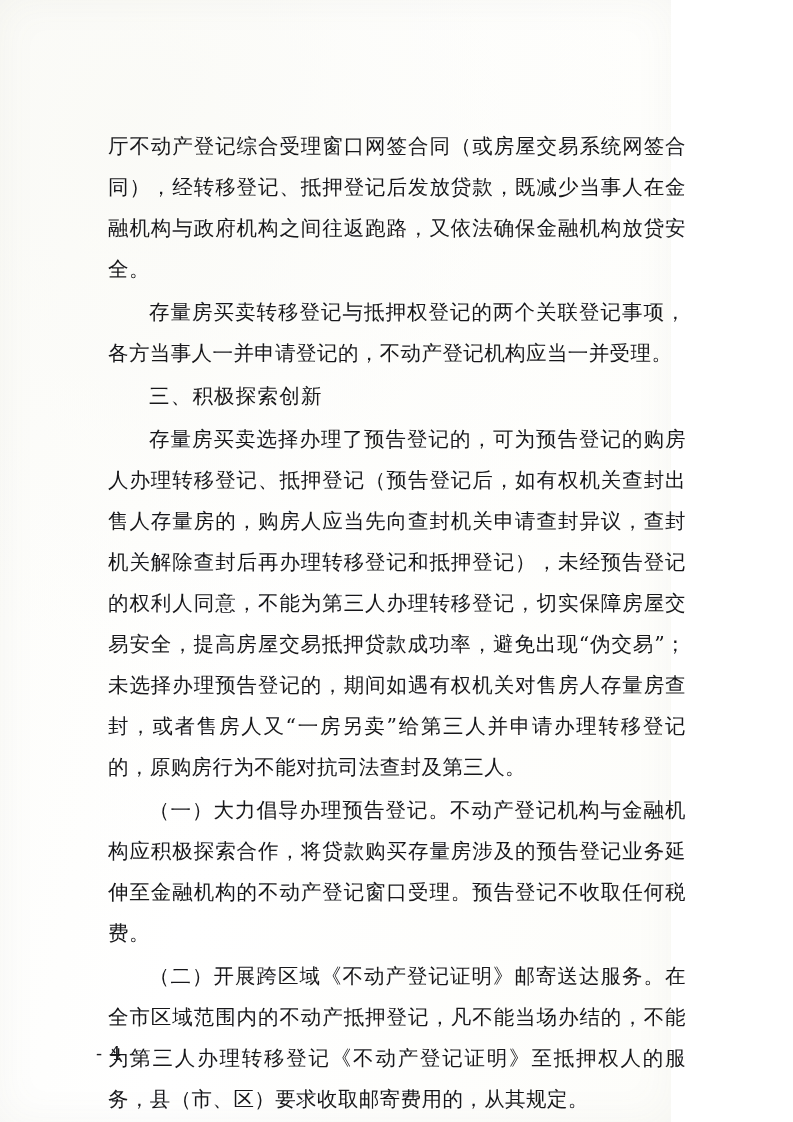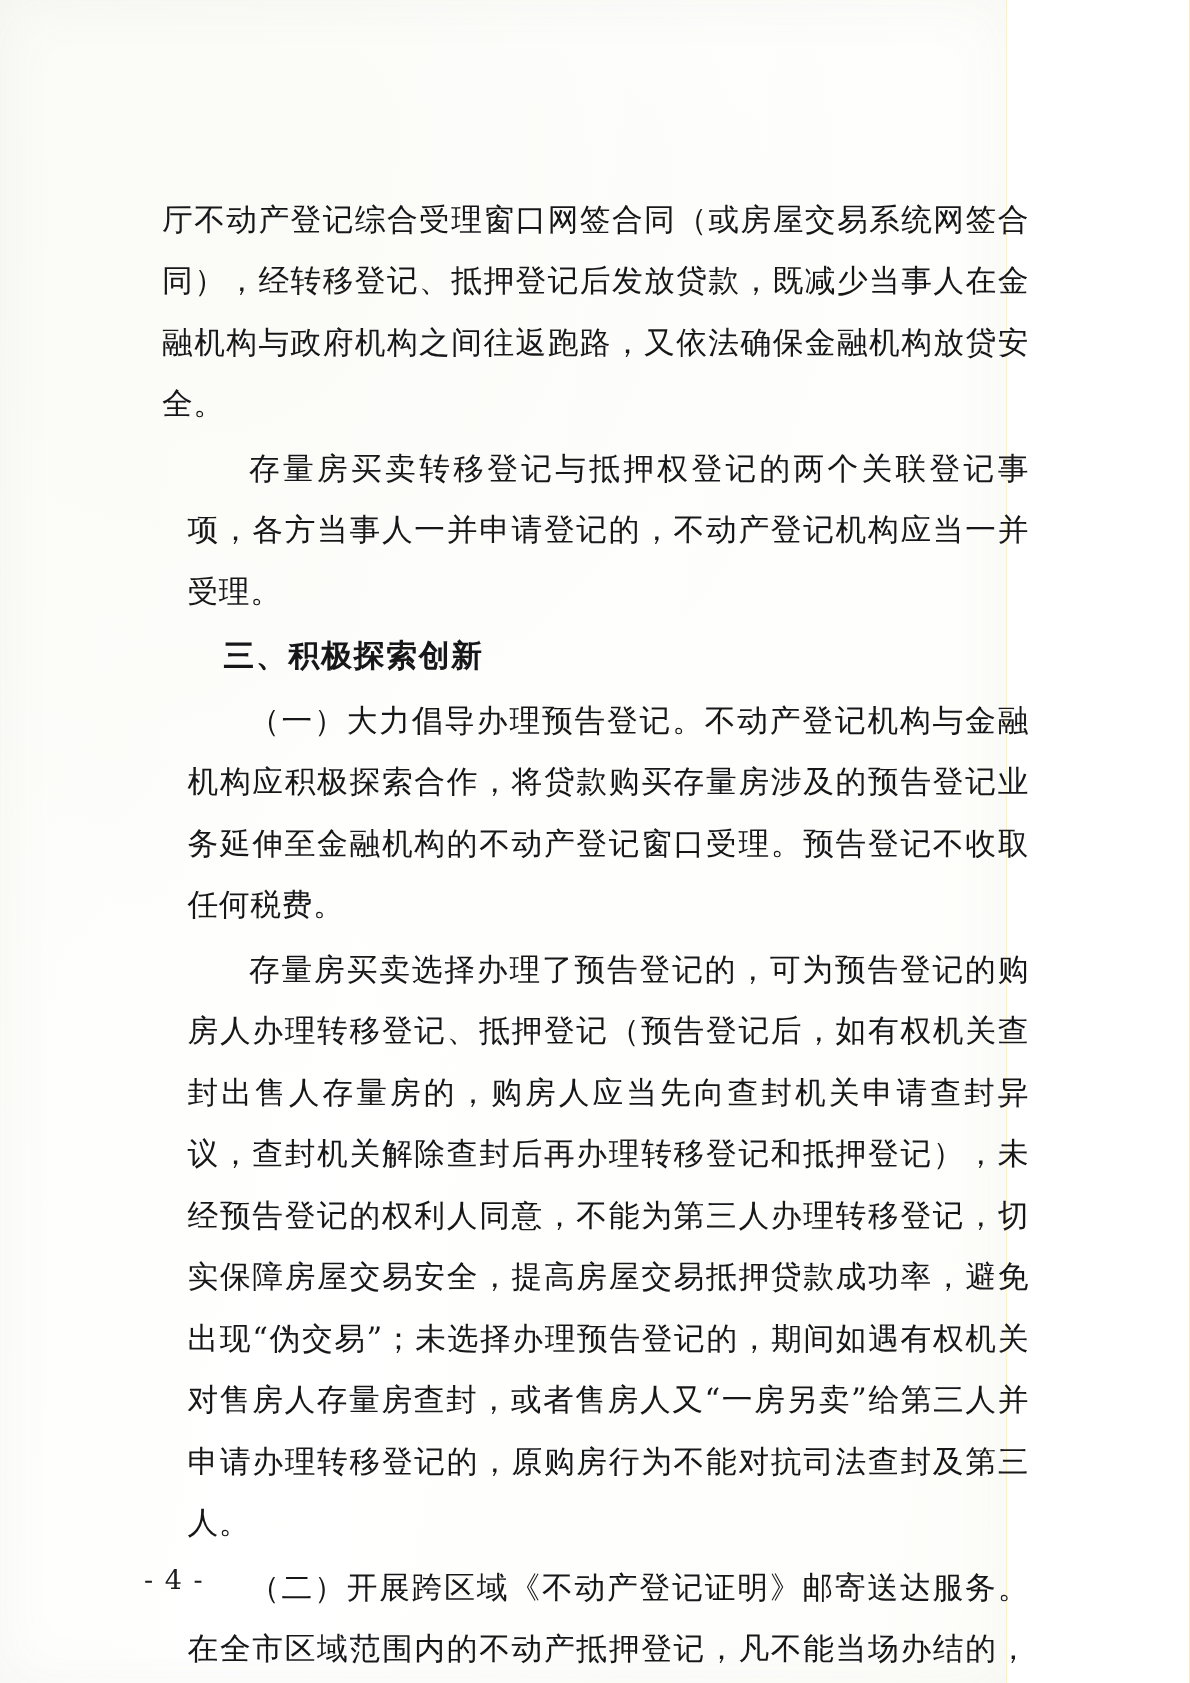--- a/index.html
+++ b/index.html
@@ -10,21 +10,21 @@
     width: 793px;
     height: 1122px;
     background: #ffffff;
     font-family: "DejaVu Serif", serif;
     overflow: hidden;
   }
   .page {
     position: relative;
     width: 671px;
     height: 1122px;
-    background: #fde047;
+    background: #c4b5fd;
   }
   .scan-tint {
     position: absolute;
     inset: 0;
     background:
       radial-gradient(circle at 18% 12%, rgba(250,250,246,0.9) 0%, rgba(253,253,250,0.2) 45%, rgba(255,255,255,0) 70%),
       linear-gradient(100deg, #fcfcf9 0%, #ffffff 40%, #fdfdfa 100%);
     pointer-events: none;
   }
   .content {
@@ -39,25 +39,24 @@
     line-height: 41px;
     color: #17171a;
     text-align: justify;
     text-justify: inter-character;
     letter-spacing: 0.4px;
     font-family: "DejaVu Serif", serif;
     font-weight: 400;
   }
   p.indent {
     text-indent: 41px;
-    margin-left: 17px;
   }
   p.heading {
     text-indent: 41px;
-    font-weight: 700;
+    font-weight: 400;
     letter-spacing: 1.2px;
   }
   .page-number {
     position: absolute;
     left: 96px;
     top: 1043px;
     font-size: 18px;
     color: #1d1d20;
     letter-spacing: 1px;
     font-family: "DejaVu Serif", serif;
@@ -72,20 +71,20 @@
 </head>
 <body>
 
 <div class="page">
   <div class="scan-tint"></div>
 
   <div class="content">
     <p class="para">厅不动产登记综合受理窗口网签合同（或房屋交易系统网签合同），经转移登记、抵押登记后发放贷款，既减少当事人在金融机构与政府机构之间往返跑路，又依法确保金融机构放贷安全。</p>
     <p class="para indent">存量房买卖转移登记与抵押权登记的两个关联登记事项，各方当事人一并申请登记的，不动产登记机构应当一并受理。</p>
     <p class="para heading">三、积极探索创新</p>
+    <p class="para indent">存量房买卖选择办理了预告登记的，可为预告登记的购房人办理转移登记、抵押登记（预告登记后，如有权机关查封出售人存量房的，购房人应当先向查封机关申请查封异议，查封机关解除查封后再办理转移登记和抵押登记），未经预告登记的权利人同意，不能为第三人办理转移登记，切实保障房屋交易安全，提高房屋交易抵押贷款成功率，避免出现“伪交易”；未选择办理预告登记的，期间如遇有权机关对售房人存量房查封，或者售房人又“一房另卖”给第三人并申请办理转移登记的，原购房行为不能对抗司法查封及第三人。</p>
     <p class="para indent">（一）大力倡导办理预告登记。不动产登记机构与金融机构应积极探索合作，将贷款购买存量房涉及的预告登记业务延伸至金融机构的不动产登记窗口受理。预告登记不收取任何税费。</p>
-    <p class="para indent">存量房买卖选择办理了预告登记的，可为预告登记的购房人办理转移登记、抵押登记（预告登记后，如有权机关查封出售人存量房的，购房人应当先向查封机关申请查封异议，查封机关解除查封后再办理转移登记和抵押登记），未经预告登记的权利人同意，不能为第三人办理转移登记，切实保障房屋交易安全，提高房屋交易抵押贷款成功率，避免出现“伪交易”；未选择办理预告登记的，期间如遇有权机关对售房人存量房查封，或者售房人又“一房另卖”给第三人并申请办理转移登记的，原购房行为不能对抗司法查封及第三人。</p>
     <p class="para indent">（二）开展跨区域《不动产登记证明》邮寄送达服务。在全市区域范围内的不动产抵押登记，凡不能当场办结的，不能为第三人办理转移登记《不动产登记证明》至抵押权人的服务，县（市、区）要求收取邮寄费用的，从其规定。</p>
   </div>
 
   <div class="page-number">- 4 -</div>
   <div class="edge-shadow"></div>
 </div>
 
 </body></html>

